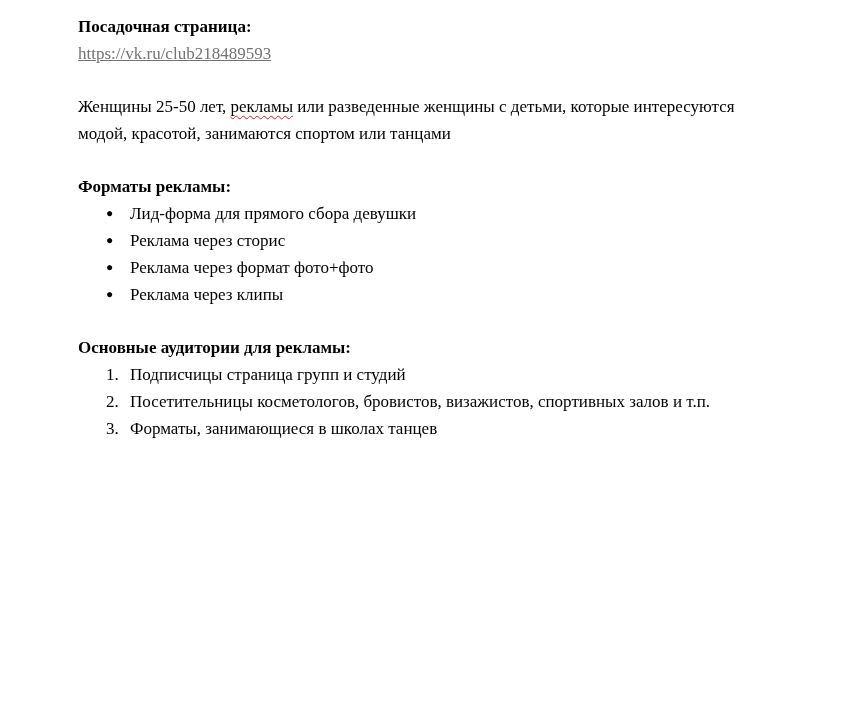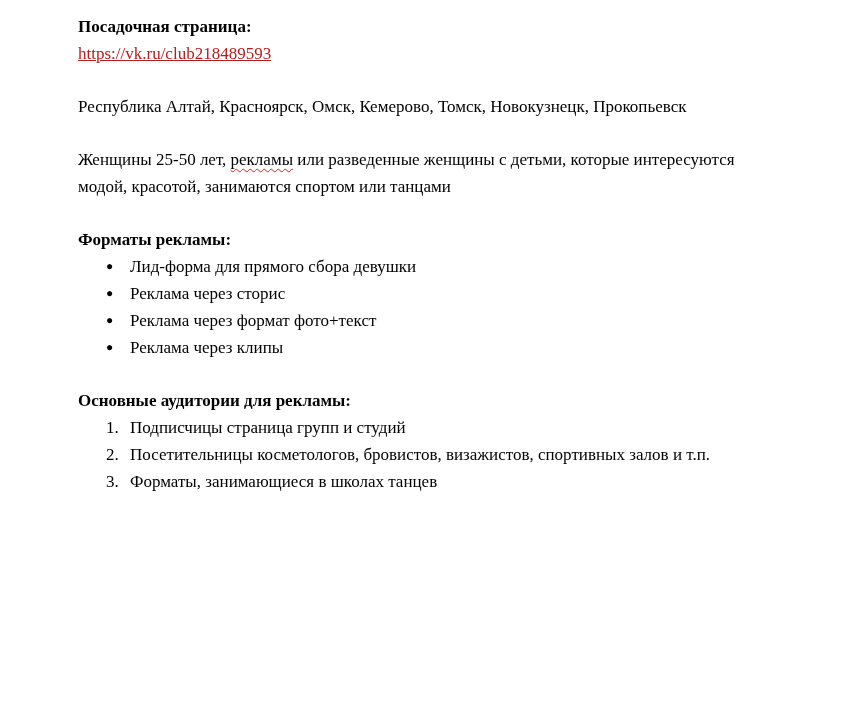--- a/index.html
+++ b/index.html
@@ -22,21 +22,21 @@
     margin-bottom: 26px;
   }
   .line, p {
     line-height: 27px;
   }
   .heading {
     font-weight: bold;
     line-height: 27px;
   }
   a.doc-link {
-    color: #b91c1c;
+    color: #737373;
     text-decoration: underline;
     line-height: 27px;
     display: inline-block;
     cursor: pointer;
   }
   .misspelled {
     text-decoration: underline wavy #e81c1c 1px;
     text-decoration-skip-ink: none;
     text-underline-offset: 3px;
   }
@@ -63,41 +63,40 @@
 
 <div class="page">
   <div class="content">
 
     <div class="section">
       <div class="heading">Посадочная страница:</div>
       <a class="doc-link" href="#">https://vk.ru/club218489593</a>
     </div>
 
     <div class="section">
-      <p>Республика Алтай, Красноярск, Омск, Кемерово, Томск, Новокузнецк, Прокопьевск</p>
     </div>
 
     <div class="section">
       <p><span>Женщины 25-50 лет, </span><span class="misspelled">рекламы</span><span> или разведенные женщины с детьми, которые интересуются модой, красотой, занимаются спортом или танцами</span></p>
     </div>
 
     <div class="section">
       <div class="heading">Форматы рекламы:</div>
       <div class="list">
         <div class="li">
           <span class="marker bullet">●</span>
           <span class="li-text">Лид-форма для прямого сбора девушки</span>
         </div>
         <div class="li">
           <span class="marker bullet">●</span>
           <span class="li-text">Реклама через сторис</span>
         </div>
         <div class="li">
           <span class="marker bullet">●</span>
-          <span class="li-text">Реклама через формат фото+текст</span>
+          <span class="li-text">Реклама через формат фото+фото</span>
         </div>
         <div class="li">
           <span class="marker bullet">●</span>
           <span class="li-text">Реклама через клипы</span>
         </div>
       </div>
     </div>
 
     <div class="section">
       <div class="heading">Основные аудитории для рекламы:</div>

